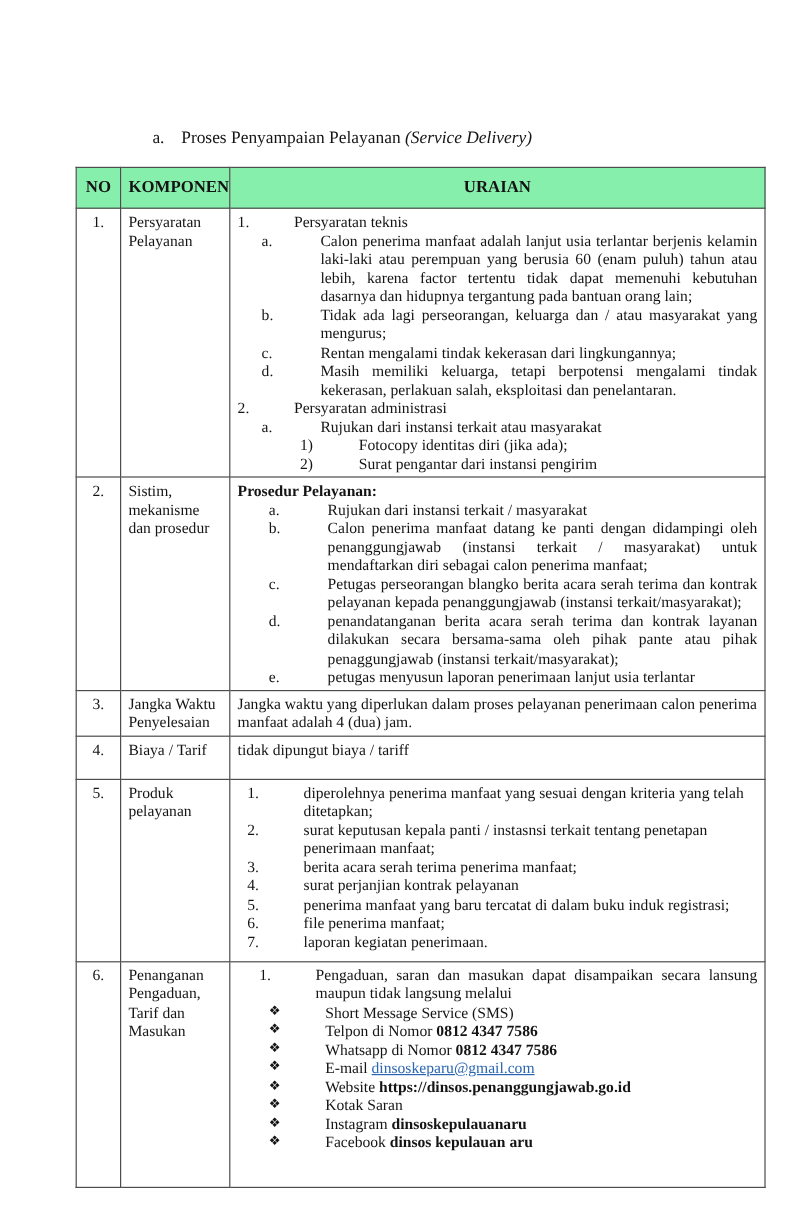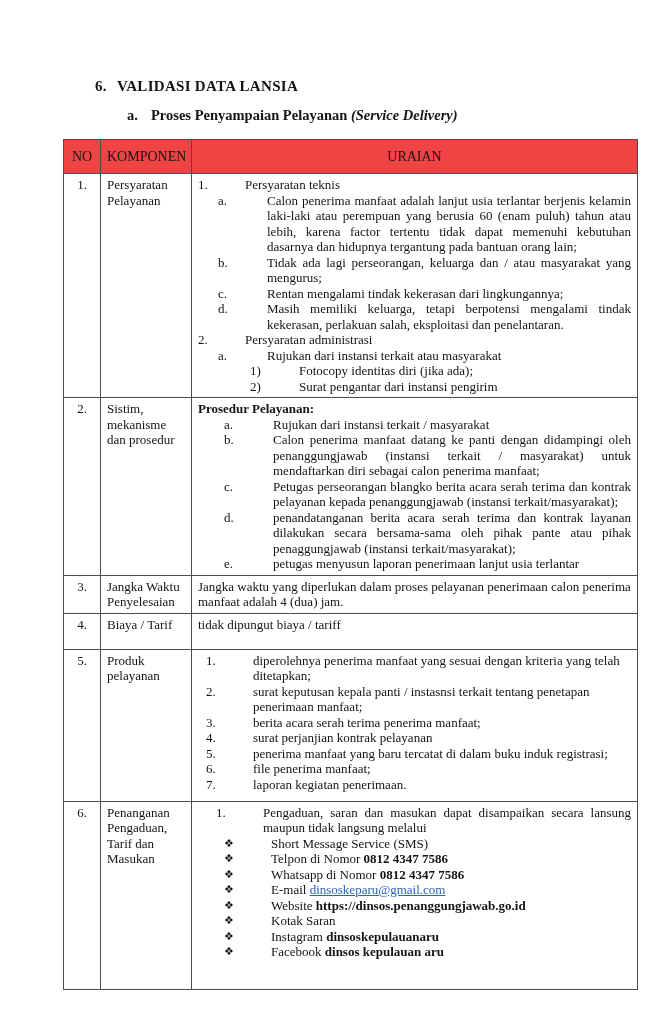--- a/index.html
+++ b/index.html
@@ -12,42 +12,42 @@
     overflow:hidden;
   }
   .page { position:absolute; inset:0; padding:78px 30px 0 63px; }
 
   .heading {
     margin-left:32px;
     font-size:15px; font-weight:bold; letter-spacing:.3px;
   }
   .heading .h-num { display:inline-block; width:22px; }
   .subheading {
-    margin:12px 0 0 64px;
-    font-size:14.5px; font-weight:bold;
+    margin:29px 0 0 64px;
+    font-size:14.5px; font-weight:normal;
   }
   .subheading .h-num { display:inline-block; width:24px; }
   .subheading .it { font-style:italic; }
 
   table.std {
     margin-top:15px;
     width:574px;
     border-collapse:collapse;
     font-size:13px;
     line-height:15.5px;
     table-layout:fixed;
   }
   .std th, .std td {
     border:1px solid #4d4d4d;
     vertical-align:top;
     padding:3px 6px;
   }
   .std th {
-    background:#ef4444;
-    font-size:14px; font-weight:normal;
+    background:#86efac;
+    font-size:14px; font-weight:bold;
     text-align:center; vertical-align:middle;
     height:34px;
   }
   col.c-no { width:37px; }
   col.c-komp { width:91px; }
   col.c-uraian { width:446px; }
 
   td.no-cell { text-align:center; padding-left:2px; padding-right:2px; }
 
   
@@ -74,23 +74,20 @@
   tr.r3 td { height:33px; }
   tr.r4 td { height:36px; }
   tr.r5 td { height:152px; }
   tr.r6 td { height:188px; }
 </style>
 </head>
 <body>
 
 <div class="page">
 
-  <div class="heading">
-    <span class="h-num">6.</span><span>VALIDASI DATA LANSIA</span>
-  </div>
 
   <div class="subheading">
     <span class="h-num">a.</span><span>Proses Penyampaian Pelayanan </span><span class="it">(Service Delivery)</span>
   </div>
 
   <table class="std">
     <colgroup>
         <col class="c-no">
         <col class="c-komp">
         <col class="c-uraian">

